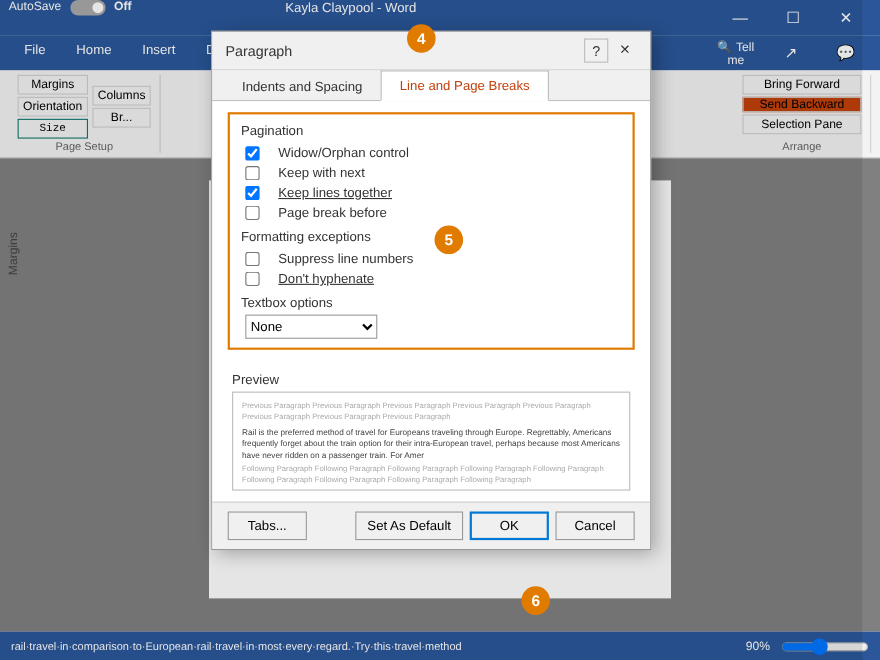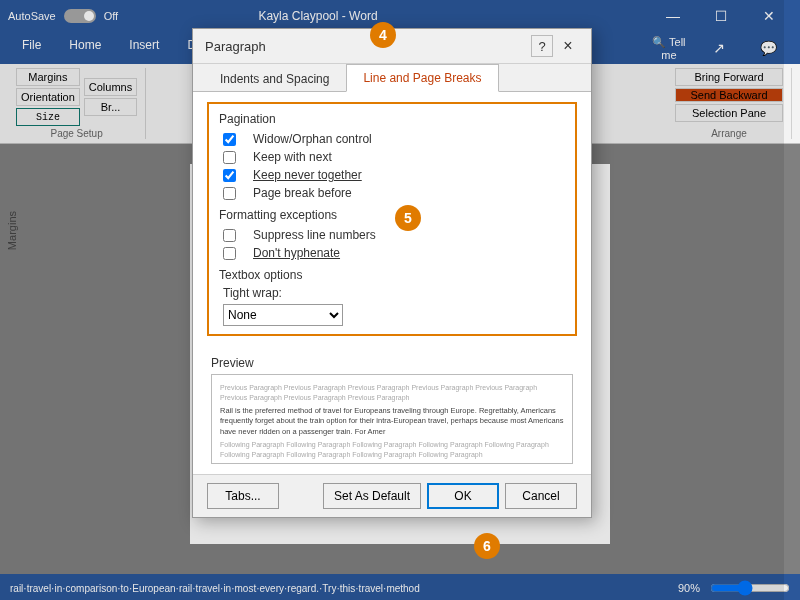--- a/index.html
+++ b/index.html
@@ -11,21 +11,20 @@
       height: 600px;
       overflow: hidden;
       position: relative;
     }
 
     
     .title-bar {
       height: 32px;
       background: #2b579a;
       display: flex;
-      align-items: center;
       padding: 0 8px;
       gap: 8px;
     }
     .title-bar-controls {
       margin-left: auto;
       display: flex;
       gap: 2px;
     }
     .title-btn {
       width: 46px;
@@ -352,21 +351,21 @@
     #bubble6 { top: 533px; left: 474px; }
   </style>
 </head>
 <body>
 
 <div class="title-bar">
   <span style="color:white;font-size:11px;">AutoSave</span>
   <span style="background:#aaa;border-radius:8px;width:32px;height:14px;display:inline-flex;align-items:center;padding:0 2px;">
     <span style="width:10px;height:10px;background:white;border-radius:50%;margin-left:auto;"></span>
   </span>
-  <span style="color:white;font-size:11px;">Off</span>
+  <span style="color:white;font-size:11px;font-weight:bold;">Off</span>
   <span style="color:white;font-size:12px;margin:0 auto;">Kayla Claypool - Word</span>
   <div class="title-bar-controls">
     <button class="title-btn">—</button>
     <button class="title-btn">☐</button>
     <button class="title-btn close">✕</button>
   </div>
 </div>
 
 <div class="ribbon-tabs">
   <div class="ribbon-tab">File</div>
@@ -464,40 +463,39 @@
         <div class="checkbox-row">
           <input type="checkbox" checked="" id="chk1" style="">
           <label class="checkbox-label" for="chk1">Widow/Orphan control</label>
         </div>
         <div class="checkbox-row">
           <input type="checkbox" id="chk2" style="">
           <label class="checkbox-label" for="chk2">Keep with next</label>
         </div>
         <div class="checkbox-row">
           <input type="checkbox" checked="" id="chk3" style="">
-          <label class="checkbox-label underline" for="chk3">Keep never together</label>
+          <label class="checkbox-label underline" for="chk3">Keep lines together</label>
         </div>
         <div class="checkbox-row">
           <input type="checkbox" id="chk4" style="">
           <label class="checkbox-label" for="chk4">Page break before</label>
         </div>
 
         <div class="section-title" style="margin-top:8px;">Formatting exceptions</div>
         <div class="checkbox-row">
           <input type="checkbox" id="chk5" style="">
           <label class="checkbox-label" for="chk5">Suppress line numbers</label>
         </div>
         <div class="checkbox-row">
           <input type="checkbox" id="chk6" style="">
           <label class="checkbox-label underline" for="chk6">Don't hyphenate</label>
         </div>
 
         <div class="textbox-options">
           <div class="textbox-options-title">Textbox options</div>
-          <div class="tight-wrap-label">Tight wrap:</div>
           <div class="select-row">
             <select>
               <option>None</option>
               <option>All</option>
               <option>First and last lines</option>
               <option>First line only</option>
               <option>Last line only</option>
             </select>
           </div>
         </div>

